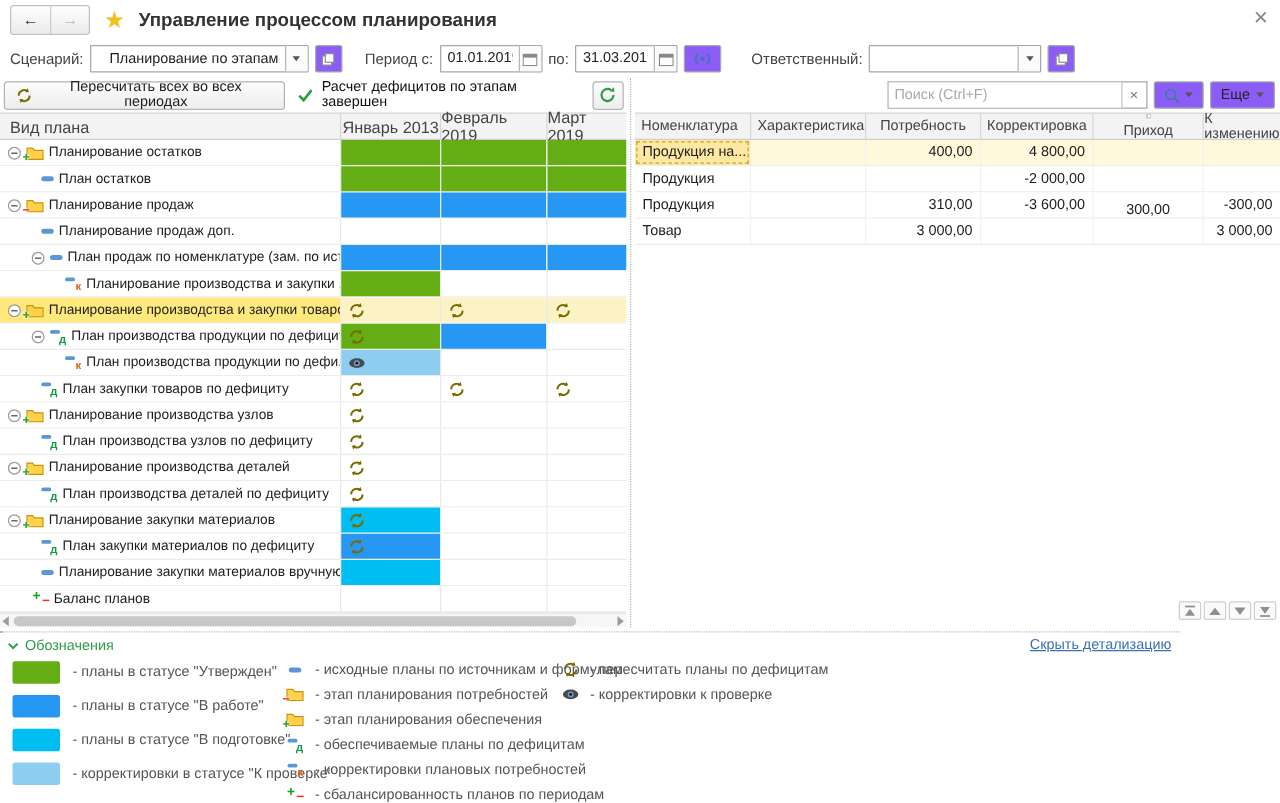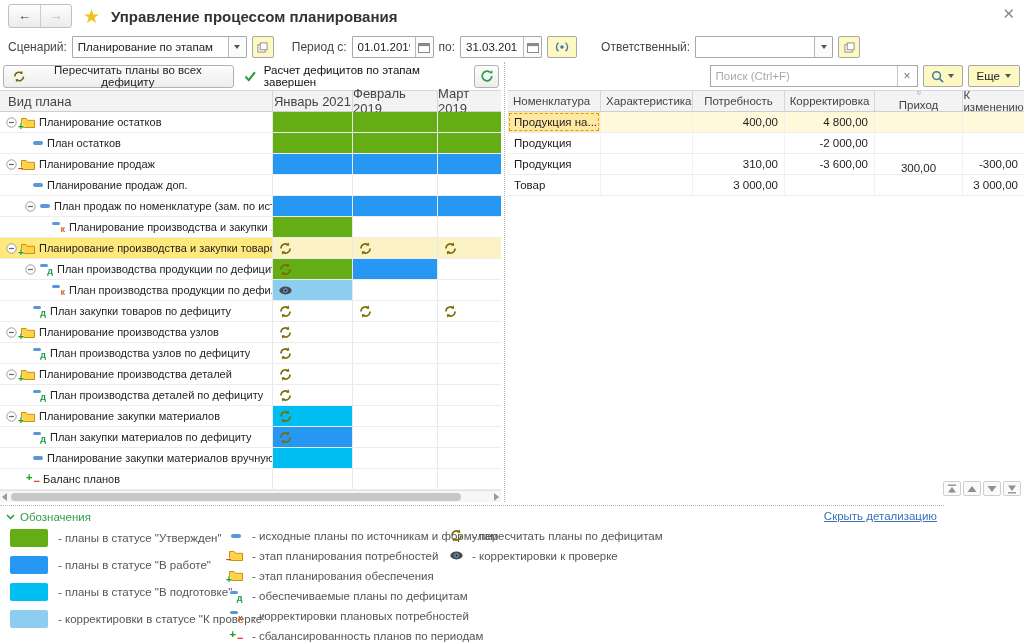--- a/index.html
+++ b/index.html
@@ -14,23 +14,23 @@
   .nav-btn + .nav-btn { border-left:1px solid #cdcdcd; }
   .nav-btn.disabled { color:#b9b9b9; }
   .star { color:#F3C11B; font-size:19px; cursor:pointer; line-height:1; }
   .title { font-size:15px; font-weight:600; color:#333; }
   .close-btn { position:absolute; top:5px; right:9px; color:#8a8a8a; font-size:15px; background:none; border:none; cursor:pointer; }
 
   
   .filterbar { position:absolute; top:32px; left:0; right:0; height:30px; display:flex; align-items:center; padding:0 8px; gap:5px; font-size:12px; color:#444; }
   .flabel { white-space:nowrap; }
   .field { display:flex; height:22px; border:1px solid #a8a8a8; background:#fff; align-items:stretch; border-radius:1px; }
-  .field input { border:none; outline:none; padding:0 5px; font:11.5px "Liberation Sans", sans-serif; color:#222; background:transparent; }
+  .field input { border:none; outline:none; padding:0 5px; font:11.5px "Liberation Sans", sans-serif; color:#222; background:transparent;text-align:right; }
   .seg { width:18px; display:flex; align-items:center; justify-content:center; border-left:1px solid #b8b8b8; background:#fbfbfb; cursor:pointer; }
-  .sq-btn { height:22px; min-width:22px; border:1px solid #a8a8a8; background:#fef9c3; border-radius:2px; display:flex; align-items:center; justify-content:center; cursor:pointer; padding:0 3px; }
+  .sq-btn { height:22px; min-width:22px; border:1px solid #a8a8a8; background:#8b5cf6; border-radius:2px; display:flex; align-items:center; justify-content:center; cursor:pointer; padding:0 3px; }
   .dd { width:0; height:0; border-left:3.5px solid transparent; border-right:3.5px solid transparent; border-top:4px solid #555; display:inline-block; }
   .gap8 { width:8px; } .gap14 { width:14px; }
 
   
   .left-toolbar { position:absolute; top:62px; left:0; width:502px; height:28px; display:flex; align-items:center; gap:10px; padding:0 3px; }
   .tool-btn { height:23px; border:1px solid #b2b2b2; border-radius:3px; background:linear-gradient(#fdfdfd,#ededed); display:flex; align-items:center; gap:6px; padding:0 9px; font-size:11.5px; color:#222; cursor:pointer; font-family:inherit; }
   .status { display:flex; align-items:center; gap:7px; font-size:11.5px; color:#111; }
   .refresh-btn { margin-left:auto; width:26px; height:23px; border:1px solid #b2b2b2; border-radius:3px; background:linear-gradient(#fdfdfd,#ededed); display:flex; align-items:center; justify-content:center; cursor:pointer; }
 
   
@@ -180,40 +180,40 @@
   </div>
 
   <div class="left-toolbar">
     <button class="tool-btn">
       <svg class="ic" width="13" height="13" viewBox="0 0 14 14">
           <path d="M11.9 7a4.9 4.9 0 0 1-8.3 3.5" fill="none" stroke="#7a6a00" stroke-width="1.7"></path>
           <path d="M2.1 7a4.9 4.9 0 0 1 8.3-3.5" fill="none" stroke="#7a6a00" stroke-width="1.7"></path>
           <path d="M10.2 0.4l0.9 3.3-3.4 0.3z" fill="#7a6a00"></path>
           <path d="M3.8 13.6l-0.9-3.3 3.4-0.3z" fill="#7a6a00"></path>
         </svg>
-      <span>Пересчитать планы во всех дефициту</span>
+      <span>Пересчитать всех во всех периодах</span>
     </button>
     <span class="status">
       <svg width="13" height="11" viewBox="0 0 13 11">
           <path d="M1.5 5.5l3.5 3.8L11.5 1" fill="none" stroke="#2E9E45" stroke-width="2.2"></path>
         </svg>
       <span>Расчет дефицитов по этапам завершен</span>
     </span>
     <button class="refresh-btn">
       <svg width="14" height="14" viewBox="0 0 16 16">
           <path d="M13.5 8a5.5 5.5 0 1 1-2.2-4.4" fill="none" stroke="#2E9E45" stroke-width="2"></path>
           <path d="M13.9 1l0.4 4.2-4.2-0.6z" fill="#2E9E45"></path>
         </svg>
     </button>
   </div>
 
   <div class="tree">
     <div class="thead">
       <div class="th th-name">Вид плана</div>
-      <div class="th th-m w1">Январь 2021</div>
+      <div class="th th-m w1">Январь 2013</div>
       <div class="th th-m w2">Февраль 2019</div>
       <div class="th th-m w3">Март 2019</div>
     </div>
     <div id="tree-body">
         <div class="trow">
           <div class="cname" style="padding-left: 6px;">
             <svg class="exp" width="11" height="11" viewBox="0 0 11 11">
               <circle cx="5.5" cy="5.5" r="4.7" fill="#fff" stroke="#9b9b9b"></circle>
               <path d="M3 5.5h5" stroke="#666" stroke-width="1.2"></path>
             </svg>

